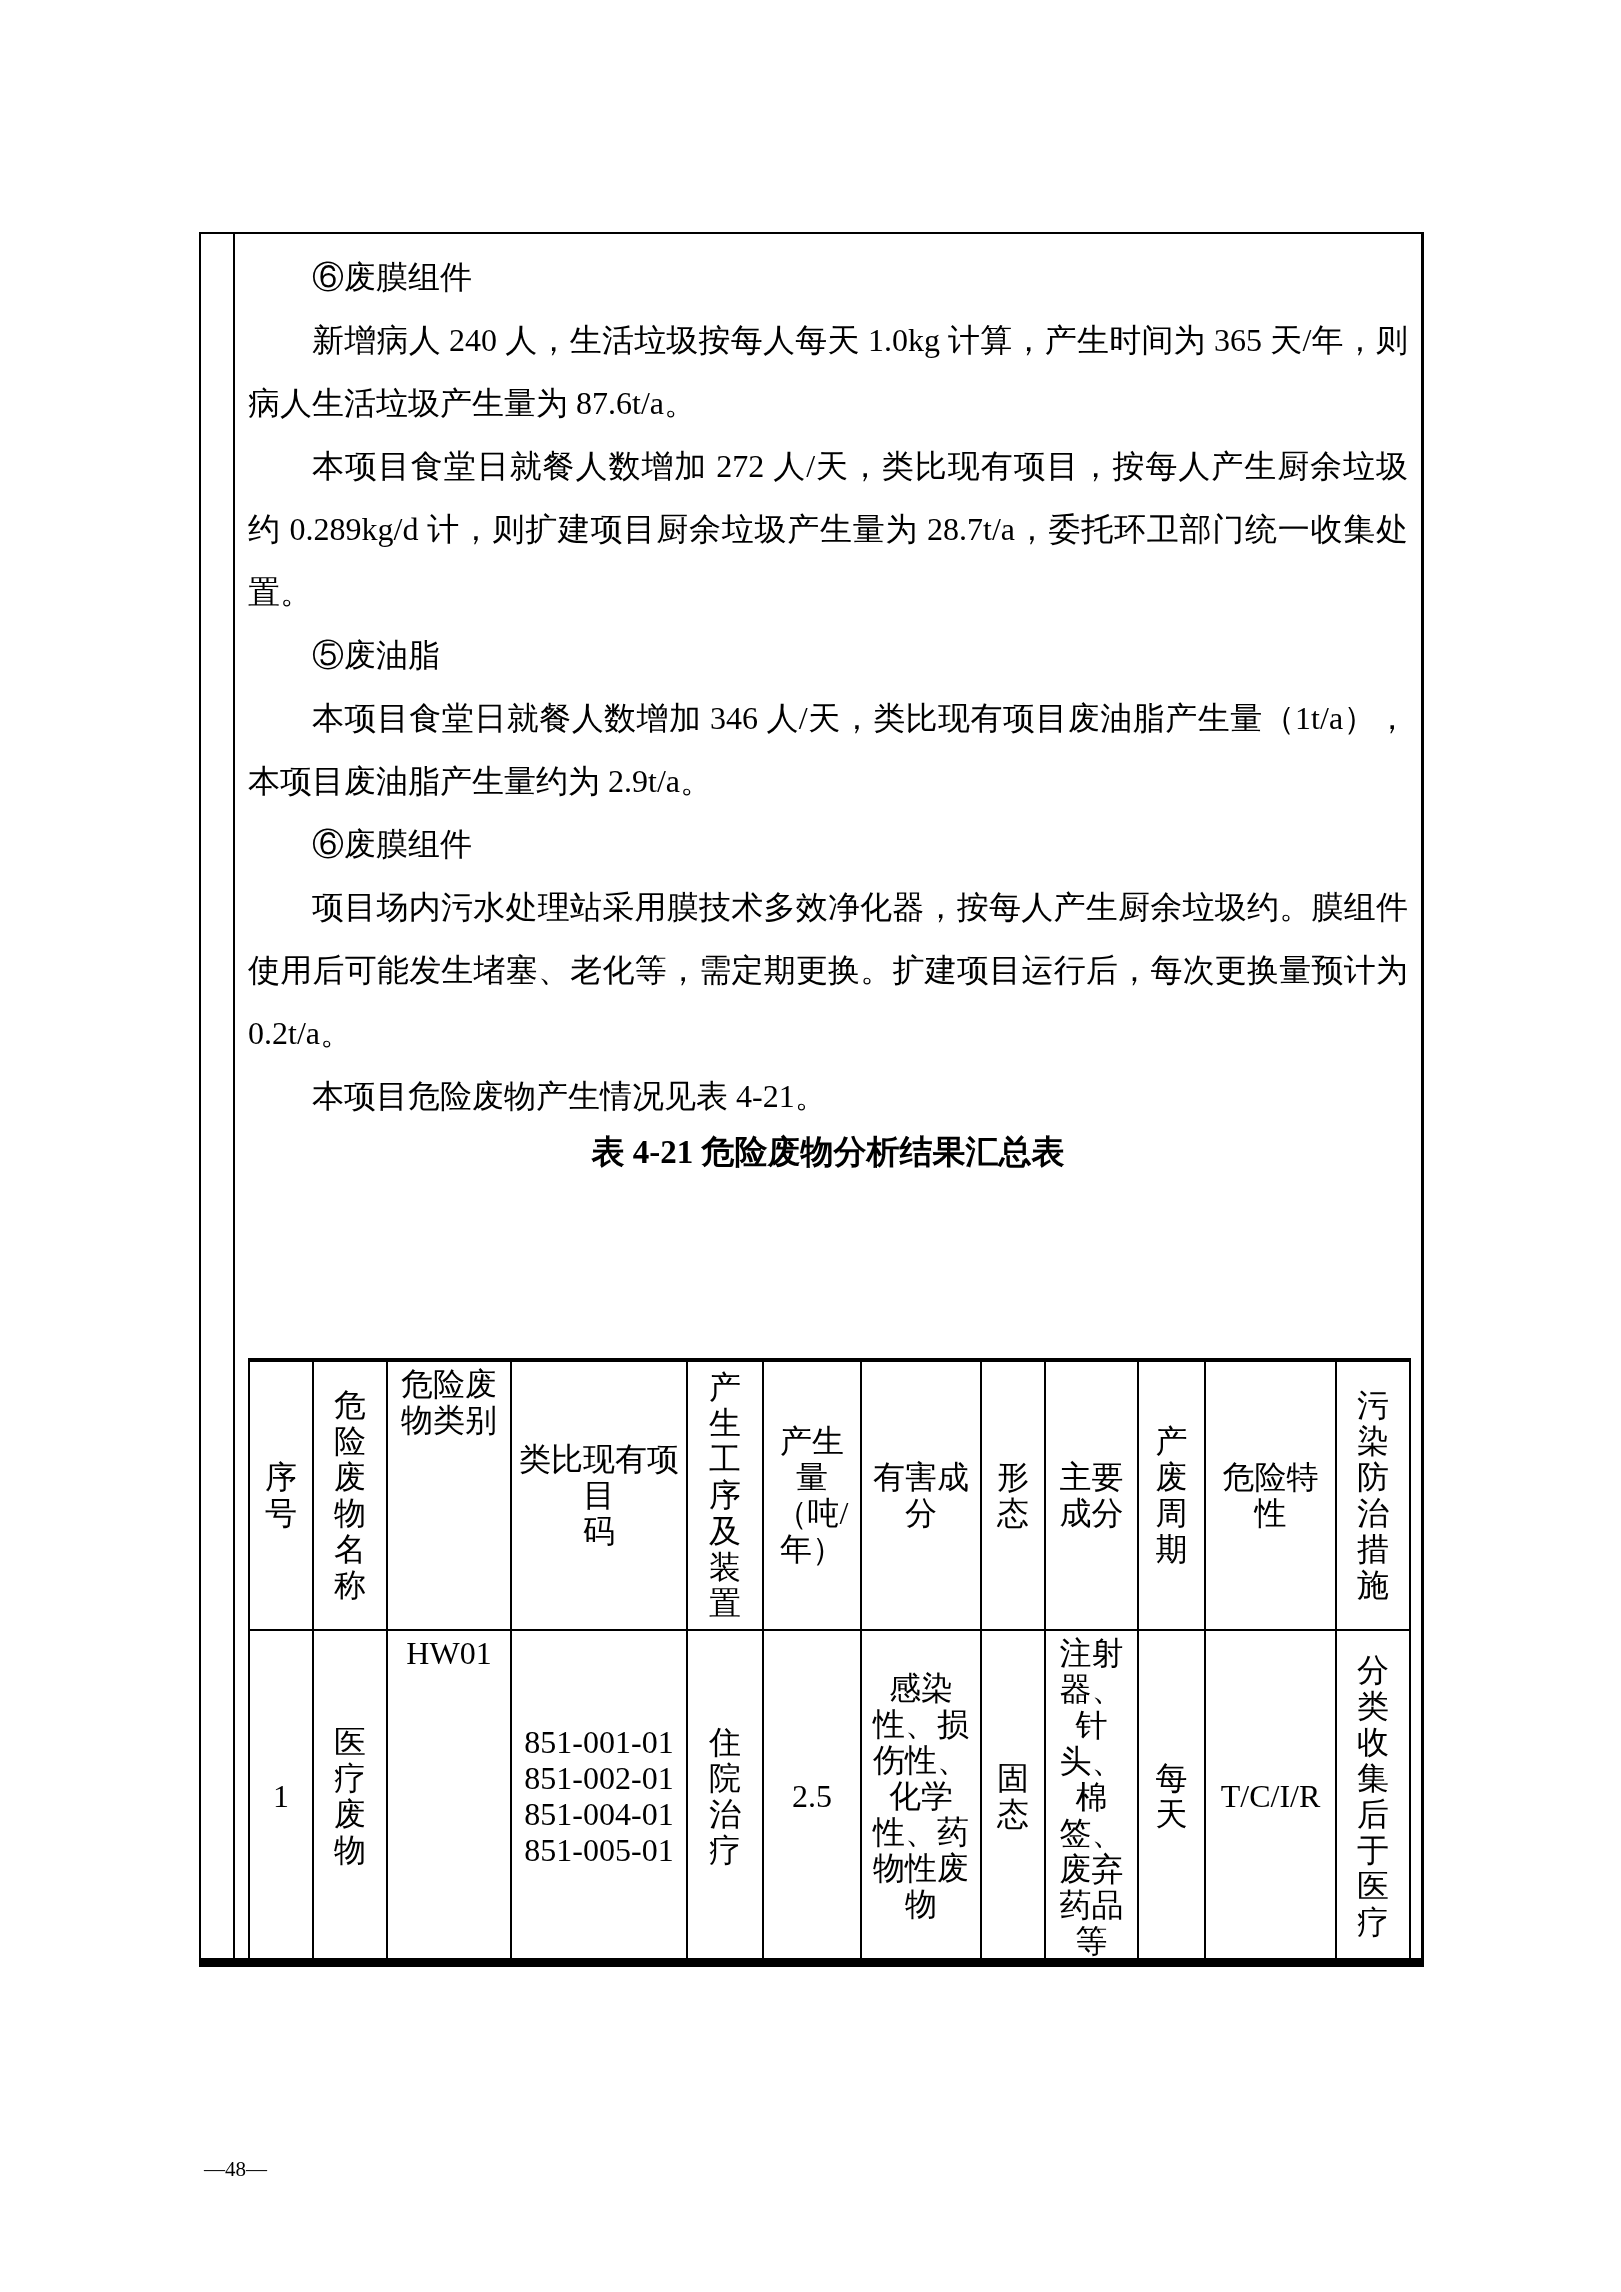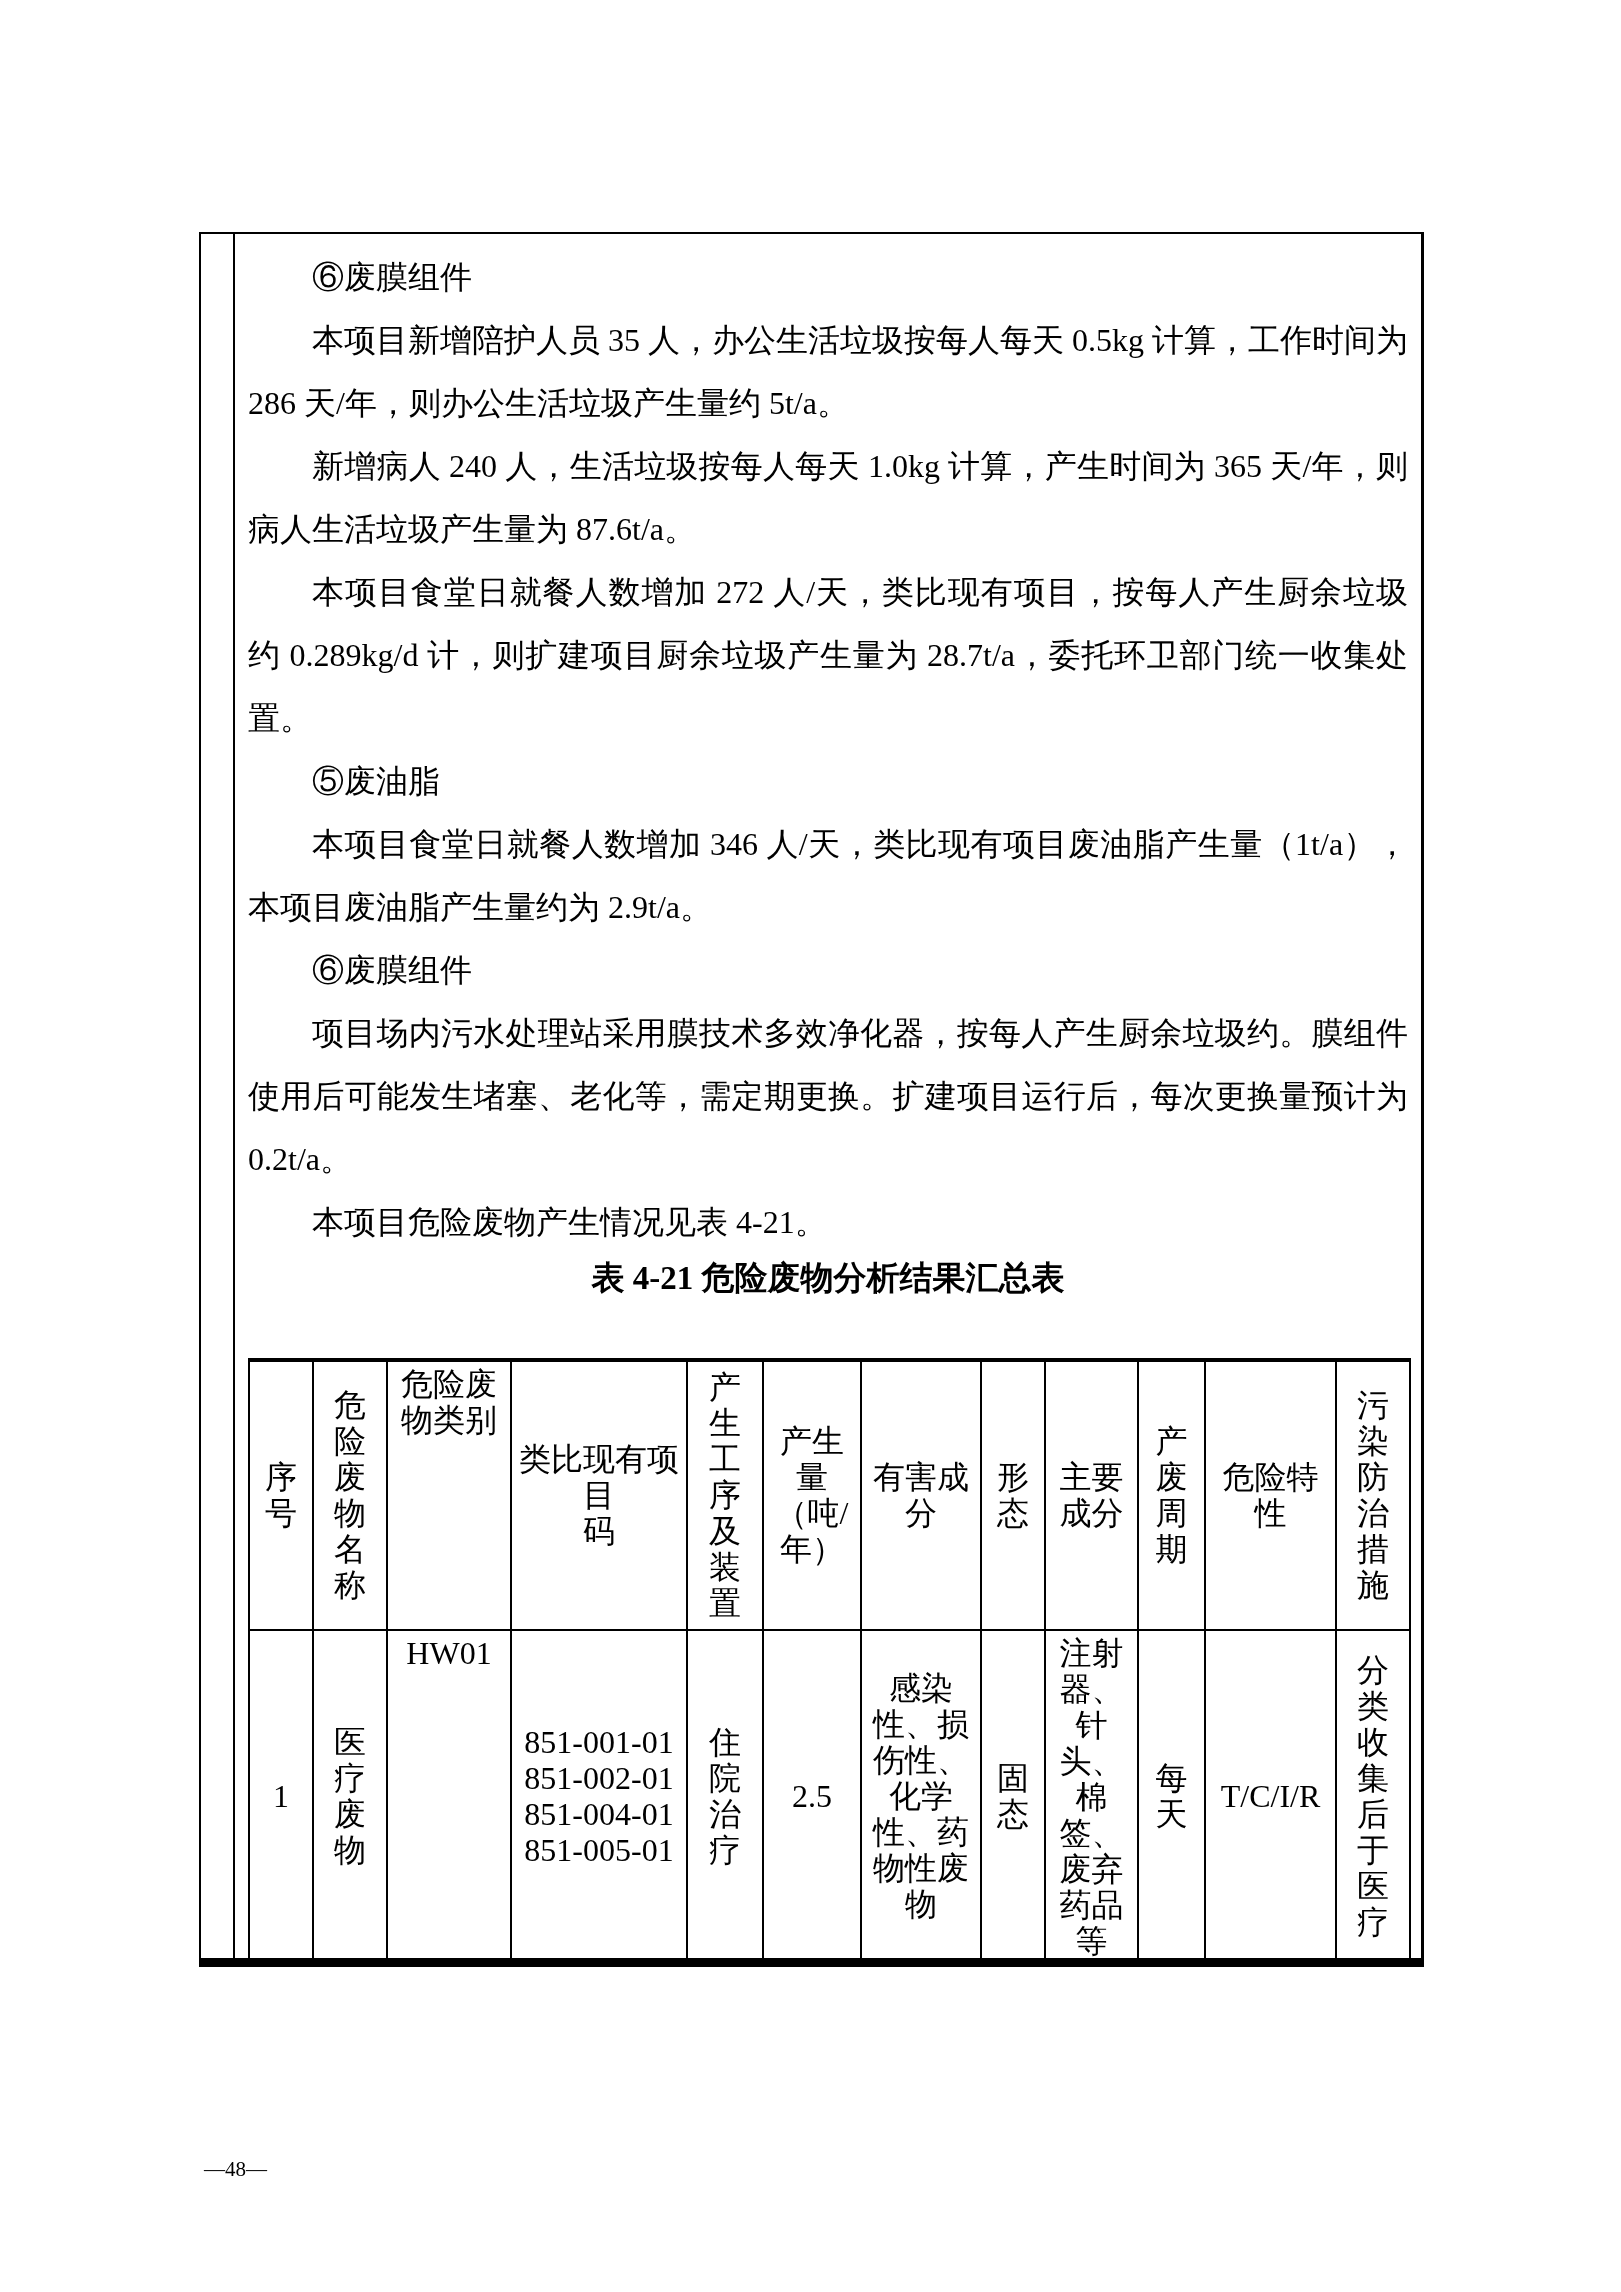--- a/index.html
+++ b/index.html
@@ -95,21 +95,20 @@
 <body>
 
 <div class="page">
 
   <div class="border-box">
     <div class="inner-vline"></div>
   </div>
 
   <div class="content">
     <p class="para">⑥废膜组件</p>
-    <p class="para">本项目新增陪护人员 35 人，办公生活垃圾按每人每天 0.5kg 计算，工作时间为 286 天/年，则办公生活垃圾产生量约 5t/a。</p>
     <p class="para">新增病人 240 人，生活垃圾按每人每天 1.0kg 计算，产生时间为 365 天/年，则病人生活垃圾产生量为 87.6t/a。</p>
     <p class="para">本项目食堂日就餐人数增加 272 人/天，类比现有项目，按每人产生厨余垃圾约 0.289kg/d 计，则扩建项目厨余垃圾产生量为 28.7t/a，委托环卫部门统一收集处置。</p>
     <p class="para">⑤废油脂</p>
     <p class="para">本项目食堂日就餐人数增加 346 人/天，类比现有项目废油脂产生量（1t/a），本项目废油脂产生量约为 2.9t/a。</p>
     <p class="para">⑥废膜组件</p>
     <p class="para">项目场内污水处理站采用膜技术多效净化器，按每人产生厨余垃圾约。膜组件使用后可能发生堵塞、老化等，需定期更换。扩建项目运行后，每次更换量预计为 0.2t/a。</p>
     <p class="para">本项目危险废物产生情况见表 4-21。</p>
     <h3 class="table-title">表 4-21 危险废物分析结果汇总表</h3>
   </div>
 

